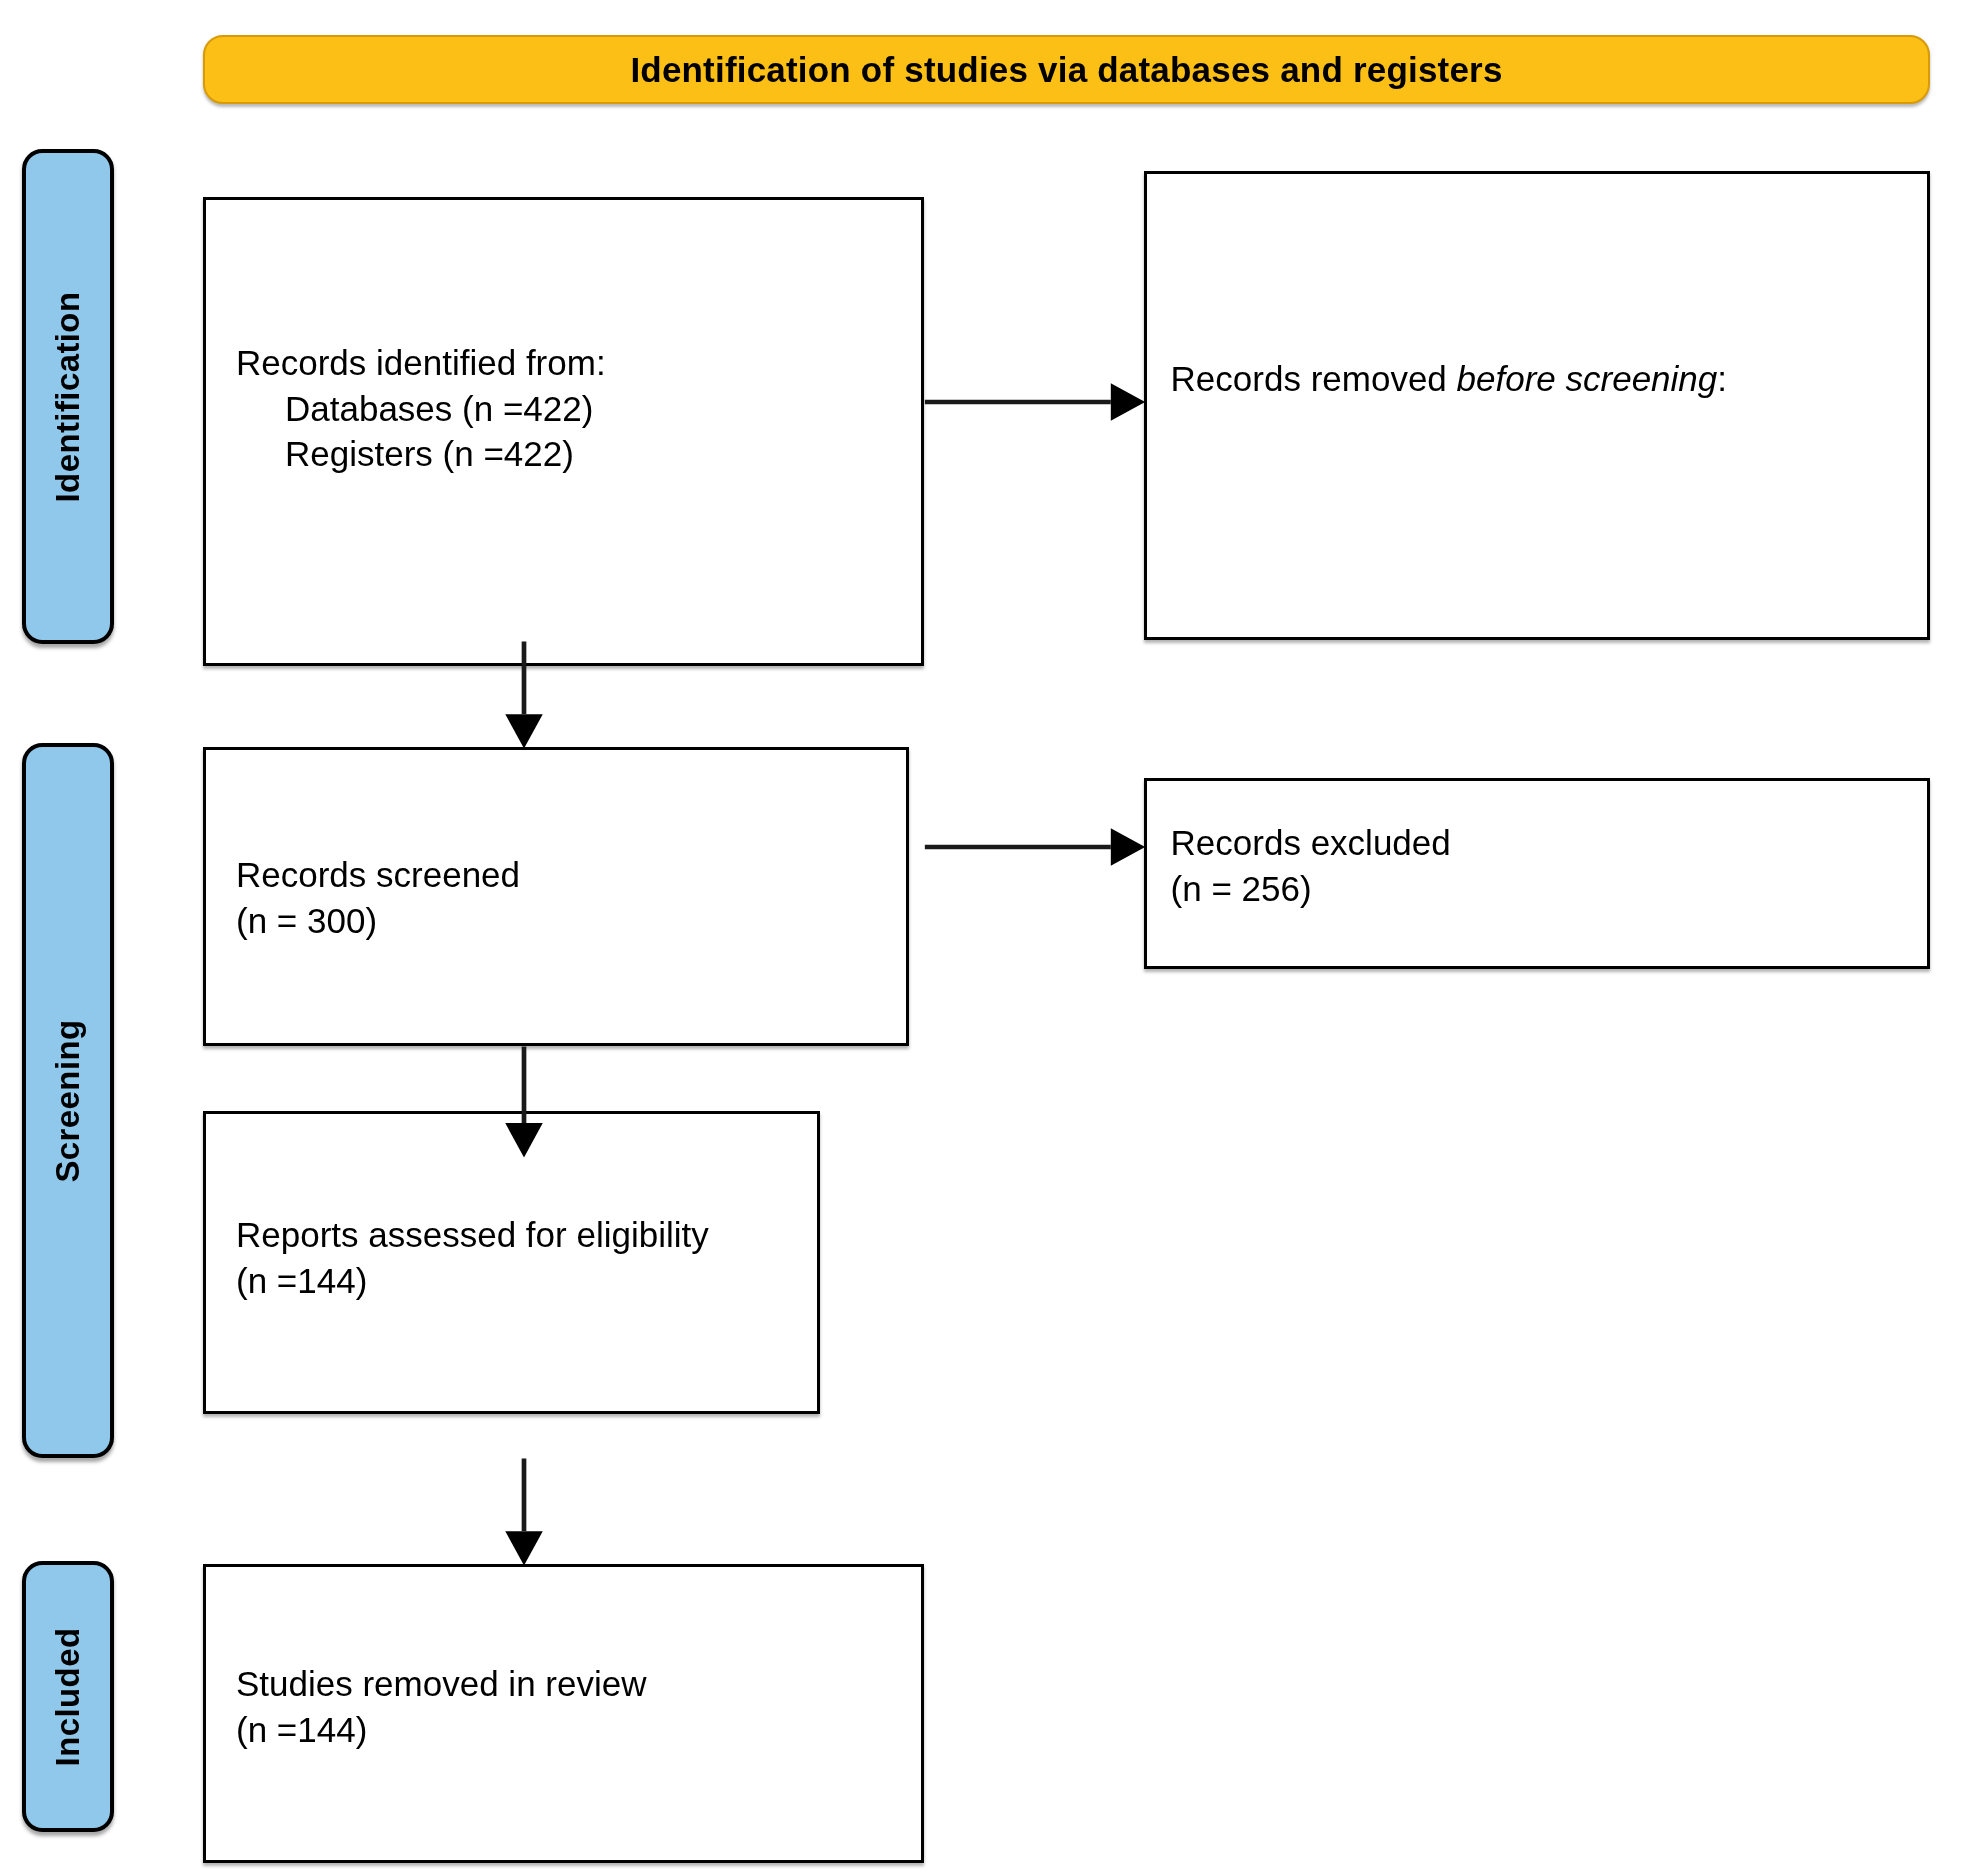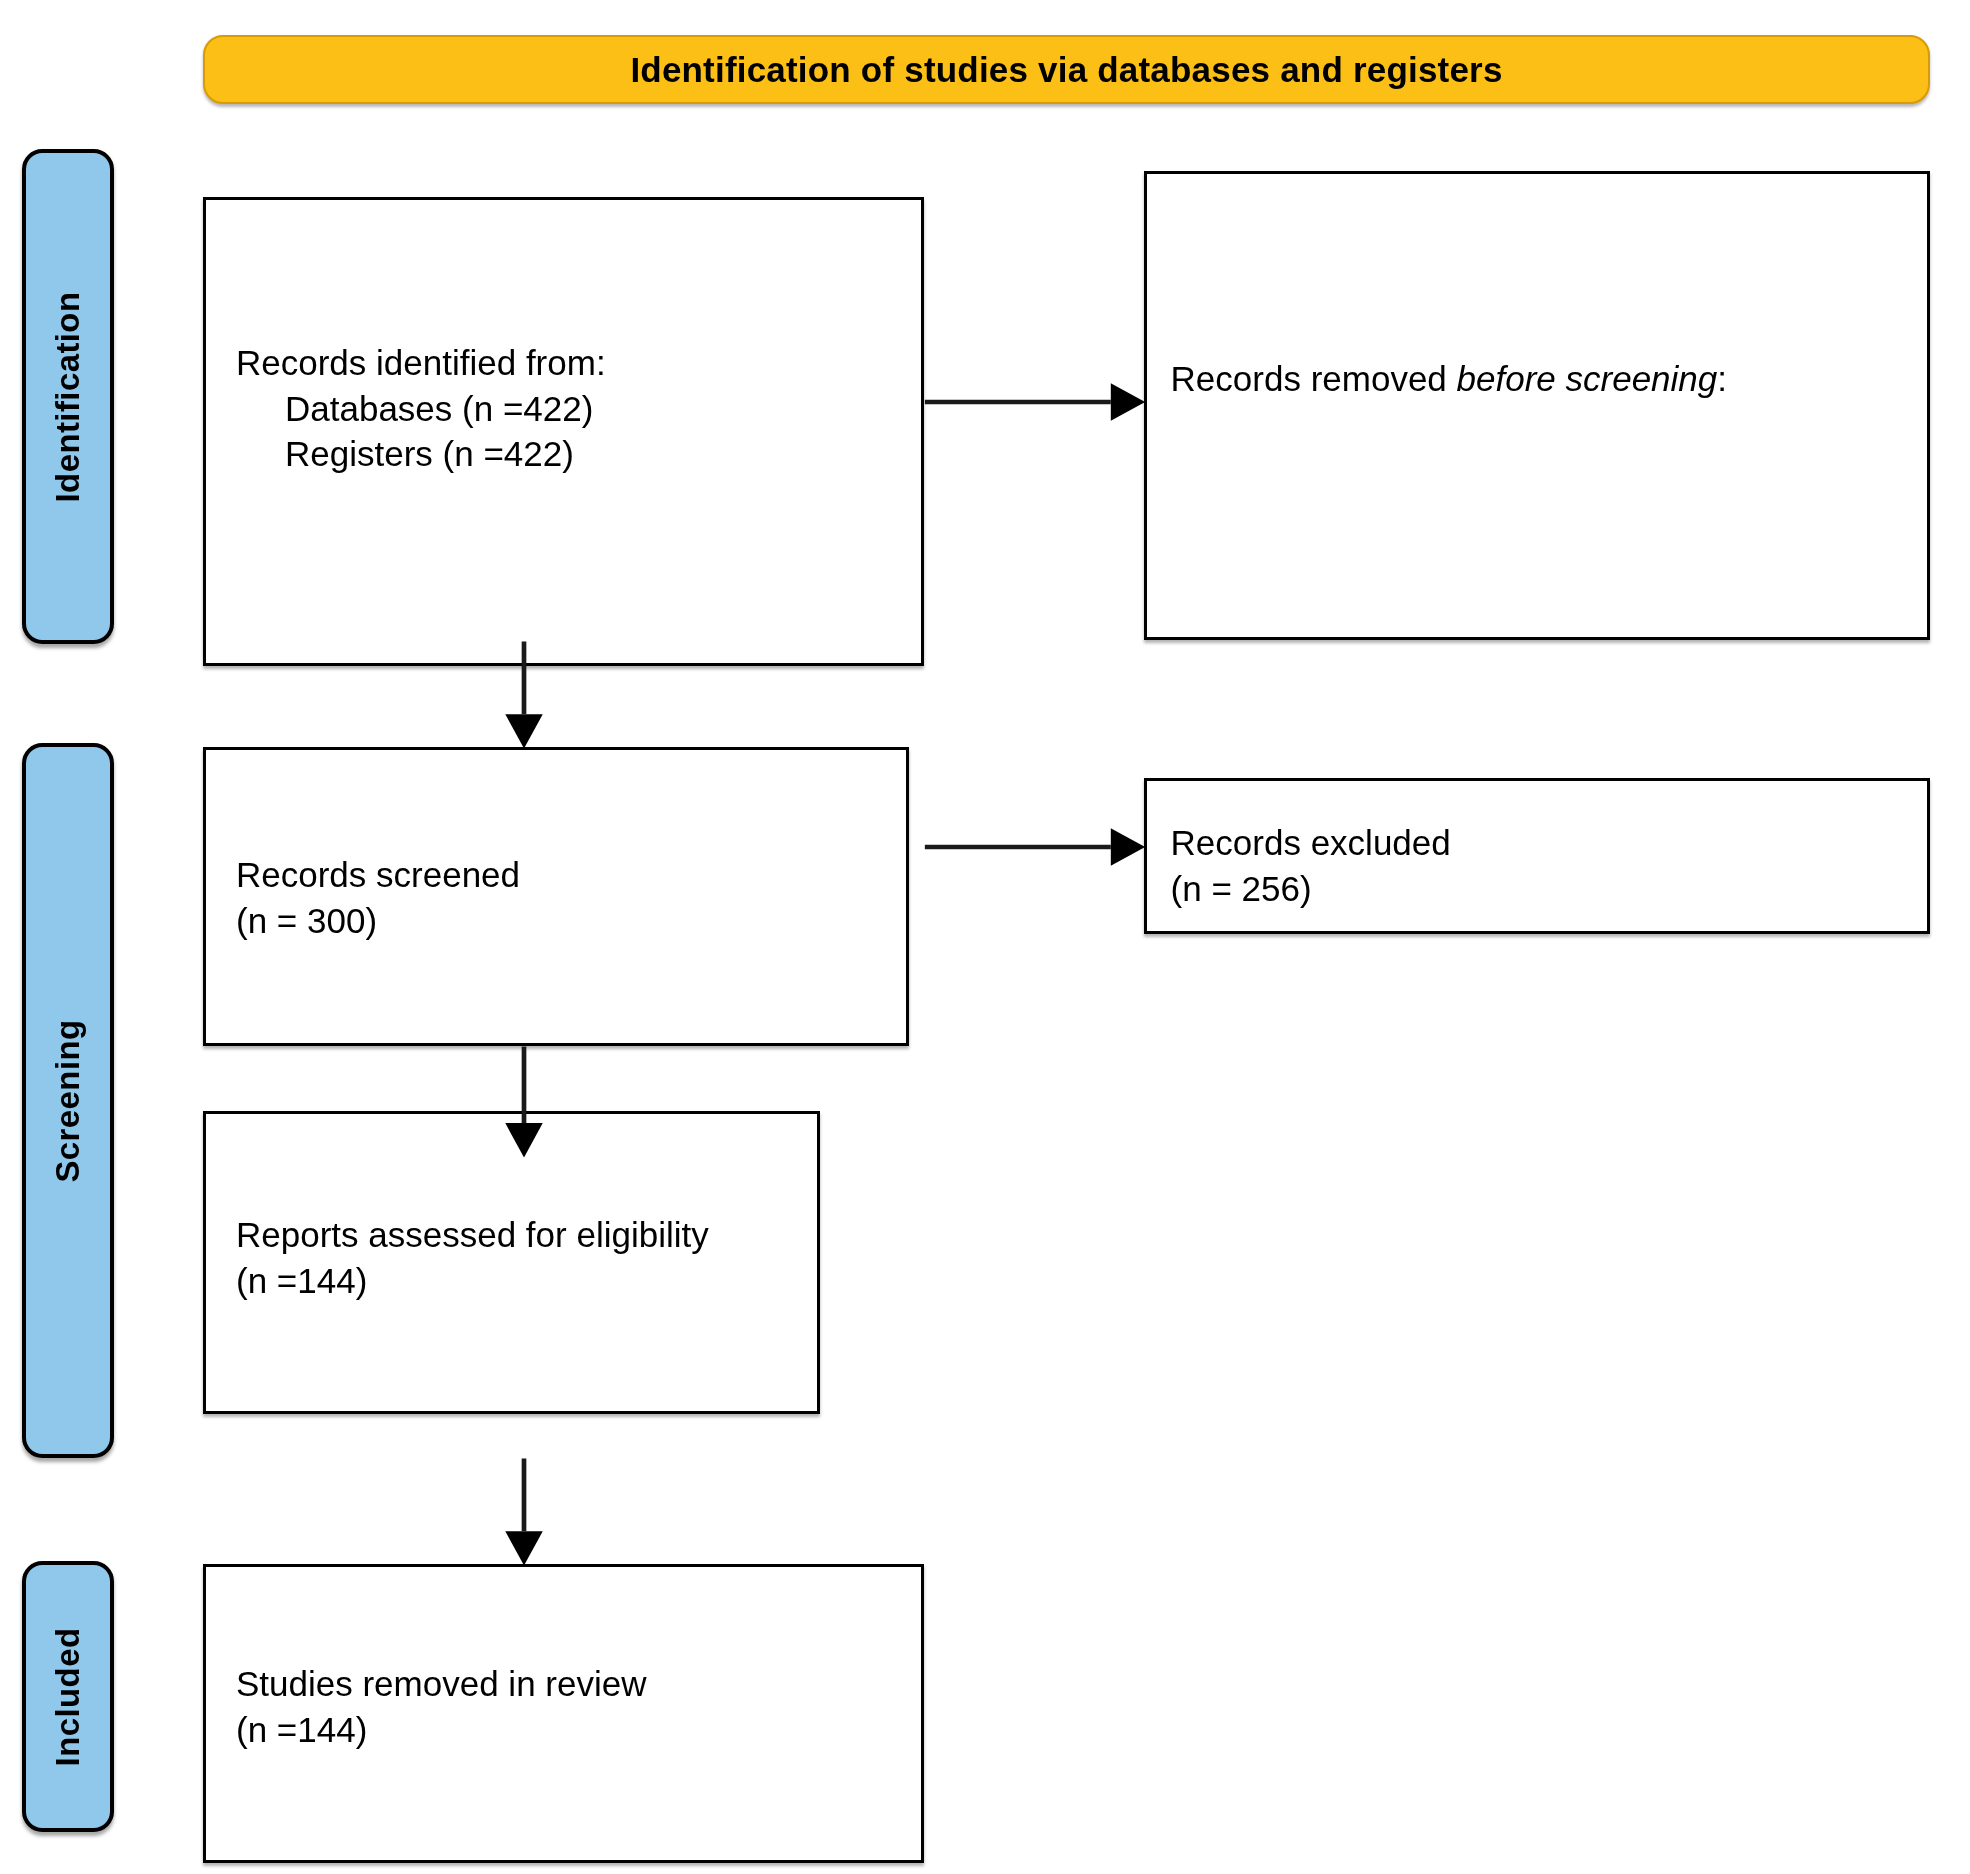--- a/index.html
+++ b/index.html
@@ -99,21 +99,21 @@
   #box-eligibility{ left: 203px; top: 1111px; width: 617px;  height: 303px; }
   #box-eligibility .box-text { top: 98px; }
 
   #box-included   { left: 203px; top: 1564px; width: 721px;  height: 299px; }
   #box-included .box-text { top: 94px; }
 
   
   #box-removed    { left: 1144px; top: 171px; width: 786px; height: 469px; }
   #box-removed .box-text { top: 142px; left: 23.6px; margin-top: 40px; }
 
-  #box-excluded   { left: 1144px; top: 778px; width: 786px; height: 156px; }
+  #box-excluded   { left: 1144px; top: 778px; width: 786px; height: 191px; }
   #box-excluded .box-text { top: 39px; left: 23.6px; }
 
   
   .arrow-svg {
     position: absolute;
     overflow: visible;
   }
   .arrow-line {
     stroke: #1a1a1a;
     stroke-width: 6;

